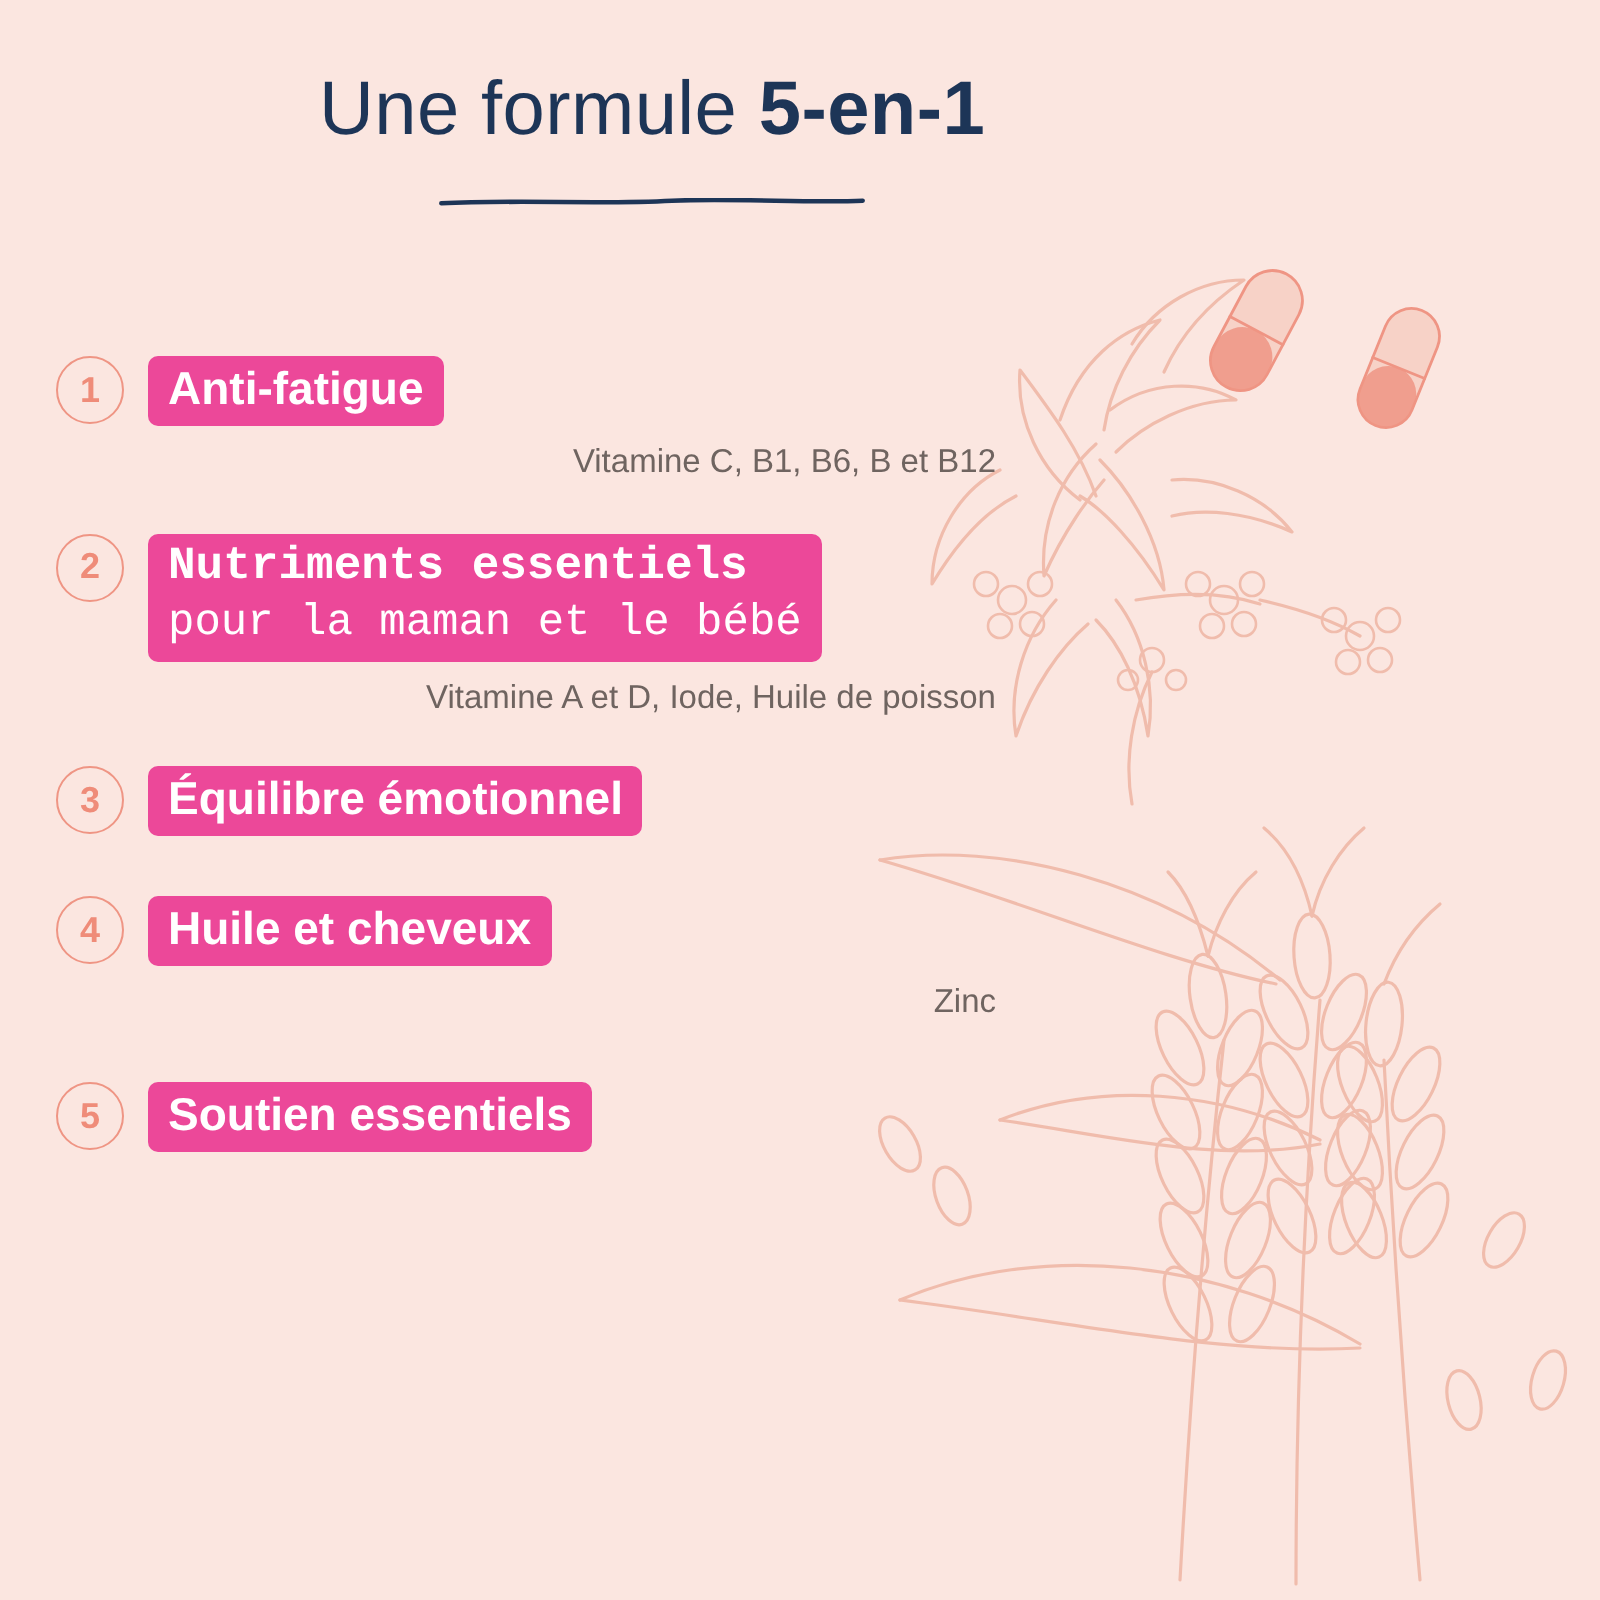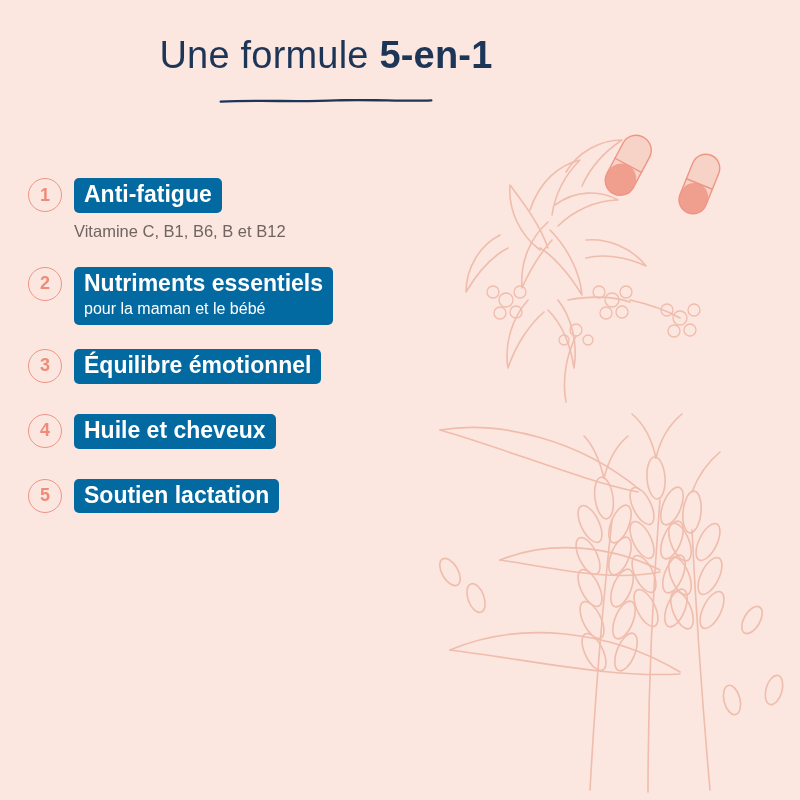--- a/index.html
+++ b/index.html
@@ -79,42 +79,45 @@
     margin-right: 12px;
     background: transparent;
     box-sizing: border-box;
   }
   .labels {
     flex: 1 1 auto;
     min-width: 0;
   }
   .hl {
     display: inline-block;
-    background: #0369a1;
+    background: #ec4899;
     color: #ffffff;
     font-size: 23px;
     font-weight: 700;
     border-radius: 5px;
     padding: 4px 10px 6px 10px;
     line-height: 1.08;
   }
   .hl.two-line {
     padding-bottom: 8px;
+    font-family: Liberation Mono, monospace;
   }
   .hl .sub-line {
     display: block;
     font-weight: 400;
-    font-size: 16px;
+    font-size: 22px;
     margin-top: 4px;
+    text-align: center;
   }
   .desc {
     margin: 9px 0 0 46px;
     color: #6f6460;
     font-size: 16.5px;
     font-weight: 400;
+    text-align: right;
   }
 
   
   #item-1 { margin-bottom: 26px; }
   #item-2 { margin-bottom: 24px; }
   #item-3 { margin-bottom: 30px; }
   #item-4 { margin-bottom: 30px; }
   #item-5 { margin-bottom: 0; }
 </style>
 </head>
@@ -255,42 +258,44 @@
     <div class="desc">Vitamine C, B1, B6, B et B12</div>
   </div>
 
   <div class="item" id="item-2">
     <div class="item-head">
       <div class="num">2</div>
       <div class="labels">
         <span class="hl two-line"><span>Nutriments essentiels</span><span class="sub-line">pour la maman et le bébé</span></span>
       </div>
     </div>
+    <div class="desc">Vitamine A et D, Iode, Huile de poisson</div>
   </div>
 
   <div class="item" id="item-3">
     <div class="item-head">
       <div class="num">3</div>
       <div class="labels">
         <span class="hl">Équilibre émotionnel</span>
       </div>
     </div>
   </div>
 
   <div class="item" id="item-4">
     <div class="item-head">
       <div class="num">4</div>
       <div class="labels">
         <span class="hl">Huile et cheveux</span>
       </div>
     </div>
+    <div class="desc">Zinc</div>
   </div>
 
   <div class="item" id="item-5">
     <div class="item-head">
       <div class="num">5</div>
       <div class="labels">
-        <span class="hl">Soutien lactation</span>
+        <span class="hl">Soutien essentiels</span>
       </div>
     </div>
   </div>
 
 </div>
 
 </body></html>

